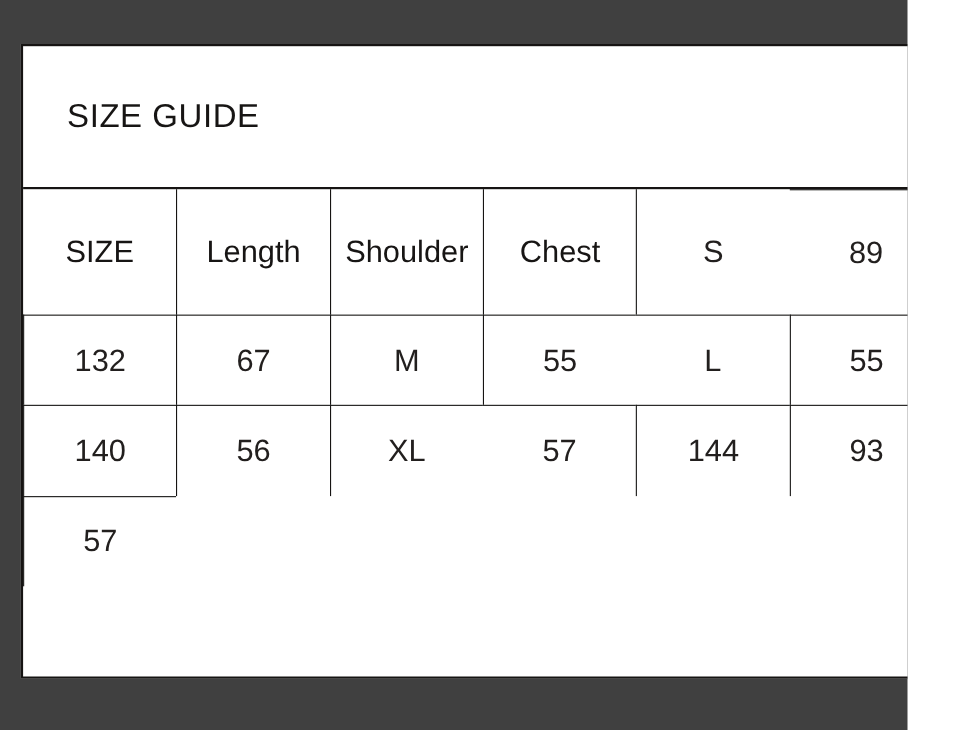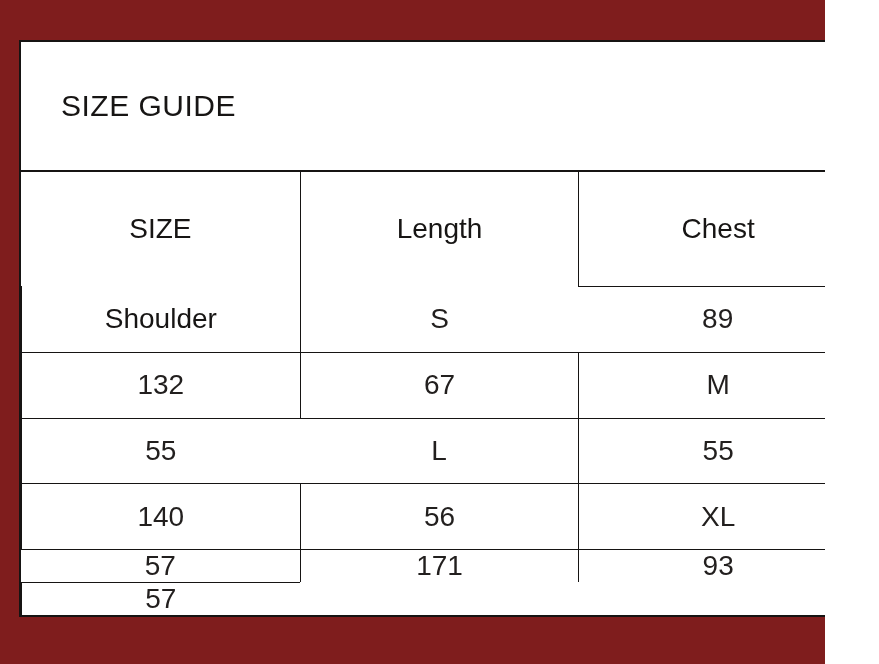--- a/index.html
+++ b/index.html
@@ -4,21 +4,21 @@
 <style>
   html, body {
     margin: 0;
     padding: 0;
     background: #ffffff;
   }
   .stage {
     position: relative;
     width: 825px;
     height: 664px;
-    background: #7f1d1d;
+    background: #404040;
     font-family: "Liberation Sans", sans-serif;
     color: #1d1b1a;
     overflow: hidden;
   }
   .size-table {
     position: absolute;
     left: 19px;
     top: 40px;
     width: 840px;
     height: 577px;
@@ -38,21 +38,21 @@
     box-sizing: border-box;
   }
   .title-text {
     font-size: 30px;
     letter-spacing: 0.5px;
     color: #171514;
   }
   .grid {
     flex: 1 1 auto;
     display: grid;
-    grid-template-columns: repeat(3, 1fr);
+    grid-template-columns: repeat(6, 1fr);
     grid-template-rows: 114px 1fr 1fr 1fr 1fr;
   }
   .cell {
     display: flex;
     align-items: center;
     justify-content: center;
     font-size: 28px;
     box-sizing: border-box;
     border-left: 1.5px solid #161413;
     border-top: 1.5px solid #161413;
@@ -74,37 +74,37 @@
   <div class="size-table">
 
     <div class="title-row">
       <span class="title-text">SIZE GUIDE</span>
     </div>
 
     <div class="grid">
 
       <div class="cell header-cell">SIZE</div>
       <div class="cell header-cell">Length</div>
+      <div class="cell header-cell">Shoulder</div>
       <div class="cell header-cell">Chest</div>
-      <div class="cell header-cell">Shoulder</div>
 
       <div class="cell">S</div>
       <div class="cell">89</div>
       <div class="cell">132</div>
       <div class="cell">67</div>
 
       <div class="cell">M</div>
       <div class="cell">55</div>
 
       <div class="cell">L</div>
       <div class="cell">55</div>
       <div class="cell">140</div>
       <div class="cell">56</div>
 
       <div class="cell">XL</div>
       <div class="cell">57</div>
-      <div class="cell">171</div>
+      <div class="cell">144</div>
       <div class="cell">93</div>
       <div class="cell">57</div>
 
     </div>
   </div>
 </div>
 
 </body></html>

